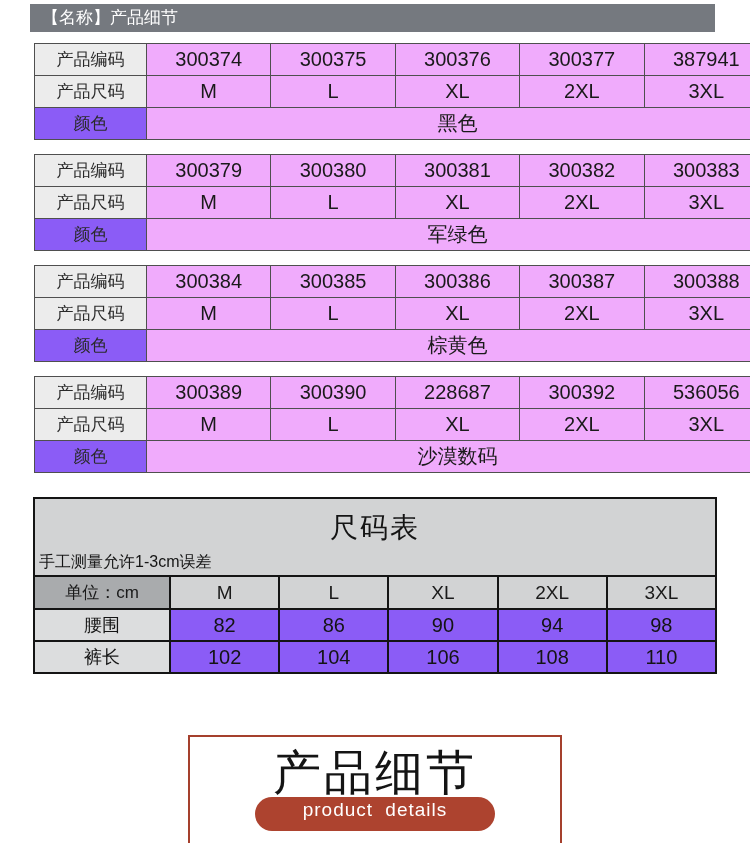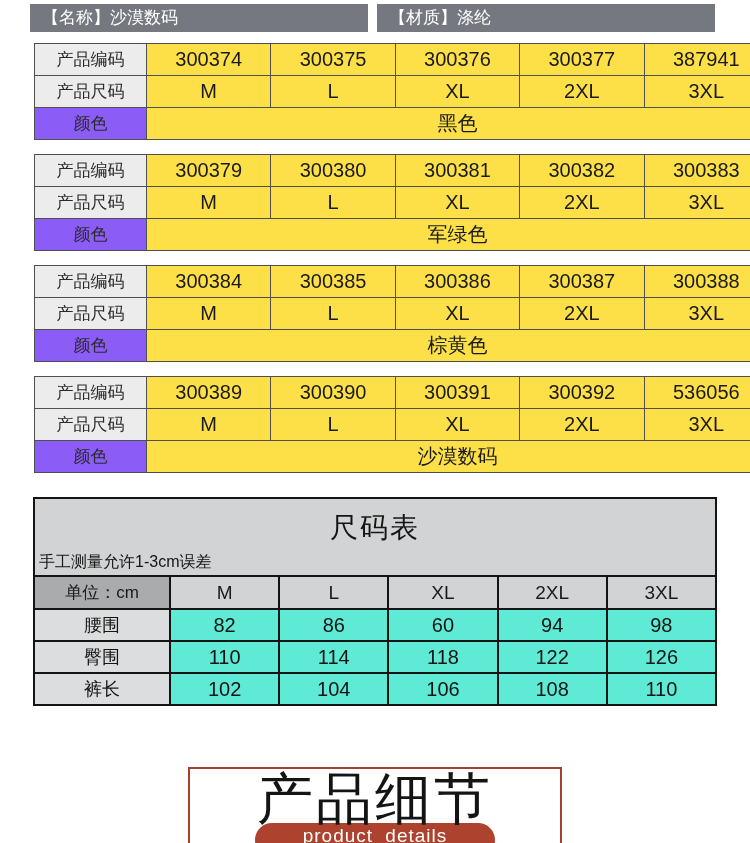--- a/index.html
+++ b/index.html
@@ -31,21 +31,21 @@
     padding-left: 40px;
   }
   .ptable + .ptable { margin-top: 14px; }
   .ptable td {
     border: 1px solid #4f4f4f; height: 32px;
     text-align: center; vertical-align: middle;
     overflow: hidden; white-space: nowrap;
   }
   .ptable .lbl { background: #ececec; font-size: 17px; color: #2a2a2a; }
   .ptable .color-lbl { background: #8b5cf6; }
-  .ptable .val { background: #fde047; font-size: 20px; color: #1a1a1a; }
+  .ptable .val { background: #f0abfc; font-size: 20px; color: #1a1a1a; }
   .pc0 { width: 112px; }
 
   
   .sctable {
     width: 684px; margin: 24px 33px 12px 33px;
     border: 2px solid #000000;
   }
   .sctable td {
     border: 2px solid #141414;
     text-align: center; vertical-align: middle;
@@ -53,50 +53,49 @@
   }
   .sc-c0 { width: 136px; }
   .sc-head { background: #d2d3d4; height: 74px; padding: 0; }
   .sc-title { font-size: 28px; color: #141414; text-align: center; padding-top: 10px; letter-spacing: 2px; }
   .sc-note  { font-size: 16px; color: #141414; text-align: left; padding: 5px 0 2px 4px; }
   .sc-header-row td { height: 33px; }
   .sc-unit { background: #a9abad; font-size: 17px; color: #1a1a1a; }
   .sc-col  { background: #d2d3d4; font-size: 19px; color: #1a1a1a; }
   .sc-body-row td { height: 32px; }
   .sc-lbl { background: #dcddde; font-size: 18px; }
-  .sc-val { background: #5eead4; font-size: 20px; }
+  .sc-val { background: #8b5cf6; font-size: 20px; }
 
   
   .details-box {
     width: 374px; height: 120px;
     margin: 61px auto 0;
     border: 2px solid #a5402d;
     text-align: center;
   }
   .details-title {
-    font-size: 56px; line-height: 44px;
-    padding-top: 8px; letter-spacing: 3px; color: #141414;
+    font-size: 48px; line-height: 44px;
+    padding-top: 14px; letter-spacing: 3px; color: #141414;
   }
   .details-pill {
     width: 240px; height: 34px;
     margin: 2px auto 0;
     background: #ad432f; border-radius: 17px;
     color: #ffffff; font-size: 19px;
     padding-top: 3px; line-height: 19px;
     word-spacing: 6px; letter-spacing: 1px;
   }
 </style>
 </head>
 <body>
 
 <div class="page">
 
   <div class="topbars">
-    <div class="topbar">【名称】沙漠数码</div>
-    <div class="topbar">【材质】涤纶</div>
+    <div class="topbar">【名称】产品细节</div>
   </div>
 
   <table class="ptable">
     <colgroup>
         <col class="pc0">
         <col>
         <col>
         <col>
         <col>
         <col>
@@ -198,21 +197,21 @@
         <col>
         <col>
         <col>
         <col>
       </colgroup>
     <tbody>
         <tr>
       <td class="lbl">产品编码</td>
       <td class="val">300389</td>
       <td class="val">300390</td>
-      <td class="val">300391</td>
+      <td class="val">228687</td>
       <td class="val">300392</td>
       <td class="val">536056</td>
     </tr>
     <tr>
       <td class="lbl">产品尺码</td>
       <td class="val">M</td>
       <td class="val">L</td>
       <td class="val">XL</td>
       <td class="val">2XL</td>
       <td class="val">3XL</td>
@@ -245,31 +244,23 @@
       <td class="sc-col">M</td>
       <td class="sc-col">L</td>
       <td class="sc-col">XL</td>
       <td class="sc-col">2XL</td>
       <td class="sc-col">3XL</td>
     </tr>
     <tr class="sc-body-row">
       <td class="sc-lbl">腰围</td>
       <td class="sc-val">82</td>
       <td class="sc-val">86</td>
-      <td class="sc-val">60</td>
+      <td class="sc-val">90</td>
       <td class="sc-val">94</td>
       <td class="sc-val">98</td>
-    </tr>
-    <tr class="sc-body-row">
-      <td class="sc-lbl">臀围</td>
-      <td class="sc-val">110</td>
-      <td class="sc-val">114</td>
-      <td class="sc-val">118</td>
-      <td class="sc-val">122</td>
-      <td class="sc-val">126</td>
     </tr>
     <tr class="sc-body-row">
       <td class="sc-lbl">裤长</td>
       <td class="sc-val">102</td>
       <td class="sc-val">104</td>
       <td class="sc-val">106</td>
       <td class="sc-val">108</td>
       <td class="sc-val">110</td>
     </tr>
   </tbody>

